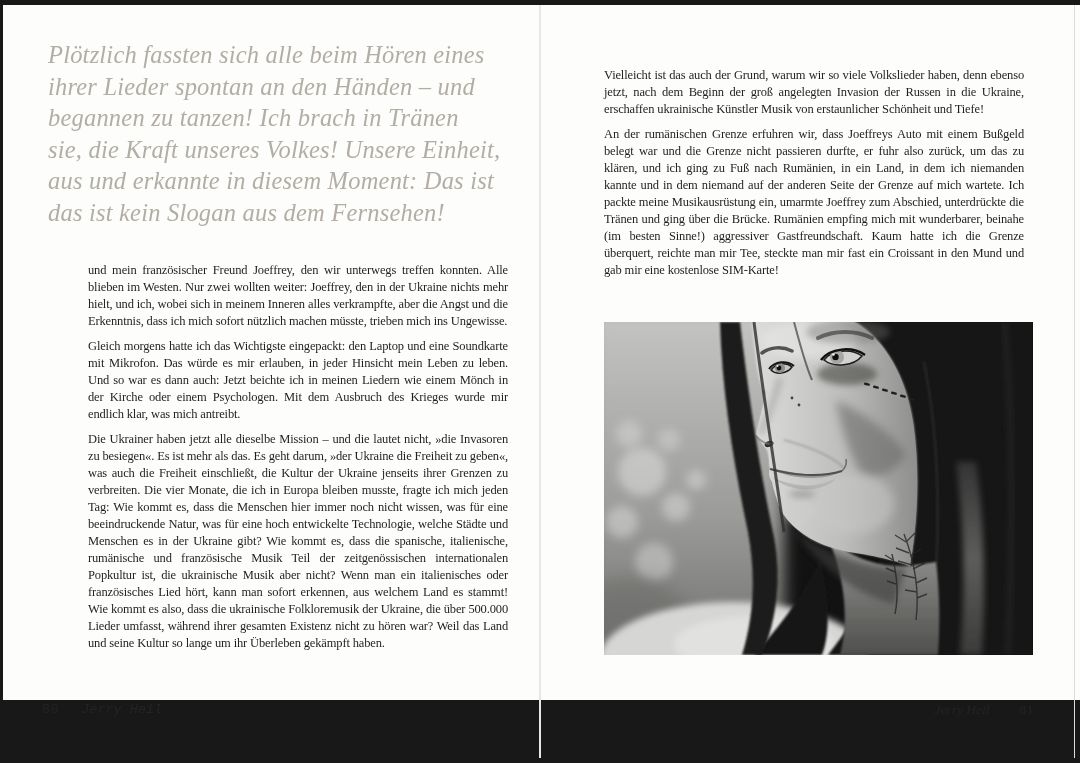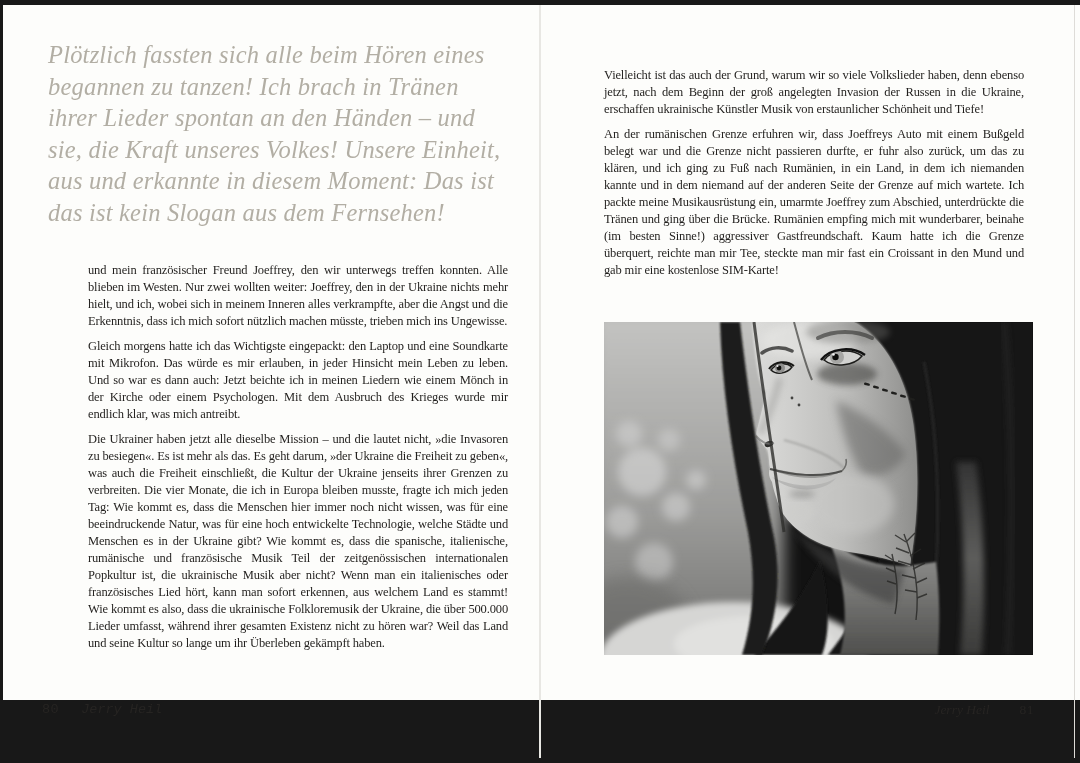--- a/index.html
+++ b/index.html
@@ -33,22 +33,22 @@
 </head>
 <body>
 
 <div class="spread">
   <div class="gutter-line"></div>
   <div class="edge-line"></div>
 
   <section>
     <div class="pull-quote">
       <div>Plötzlich fassten sich alle beim Hören eines</div>
+      <div>ihrer Lieder spontan an den Händen – und</div>
       <div>begannen zu tanzen! Ich brach in Tränen</div>
-      <div>ihrer Lieder spontan an den Händen – und</div>
       <div>sie, die Kraft unseres Volkes! Unsere Einheit,</div>
       <div>aus und erkannte in diesem Moment: Das ist</div>
       <div>das ist kein Slogan aus dem Fernsehen!</div>
     </div>
 
     <div class="body-col left-body">
       <p>und mein französischer Freund Joeffrey, den wir unterwegs treffen konnten. Alle blieben im Westen. Nur zwei wollten weiter: Joeffrey, den in der Ukraine nichts mehr hielt, und ich, wobei sich in meinem Inneren alles verkrampfte, aber die Angst und die Erkenntnis, dass ich mich sofort nützlich machen müsste, trieben mich ins Ungewisse.</p>
       <p>Gleich morgens hatte ich das Wichtigste eingepackt: den Laptop und eine Soundkarte mit Mikrofon. Das würde es mir erlauben, in jeder Hinsicht mein Leben zu leben. Und so war es dann auch: Jetzt beichte ich in meinen Liedern wie einem Mönch in der Kirche oder einem Psychologen. Mit dem Ausbruch des Krieges wurde mir endlich klar, was mich antreibt.</p>
       <p>Die Ukrainer haben jetzt alle dieselbe Mission – und die lautet nicht, »die Invasoren zu besiegen«. Es ist mehr als das. Es geht darum, »der Ukraine die Freiheit zu geben«, was auch die Freiheit einschließt, die Kultur der Ukraine jenseits ihrer Grenzen zu verbreiten. Die vier Monate, die ich in Europa bleiben musste, fragte ich mich jeden Tag: Wie kommt es, dass die Menschen hier immer noch nicht wissen, was für eine beeindruckende Natur, was für eine hoch entwickelte Technologie, welche Städte und Menschen es in der Ukraine gibt? Wie kommt es, dass die spanische, italienische, rumänische und französische Musik Teil der zeitgenössischen internationalen Popkultur ist, die ukrainische Musik aber nicht? Wenn man ein italienisches oder französisches Lied hört, kann man sofort erkennen, aus welchem Land es stammt! Wie kommt es also, dass die ukrainische Folkloremusik der Ukraine, die über 500.000 Lieder umfasst, während ihrer gesamten Existenz nicht zu hören war? Weil das Land und seine Kultur so lange um ihr Überleben gekämpft haben.</p>
     </div>

